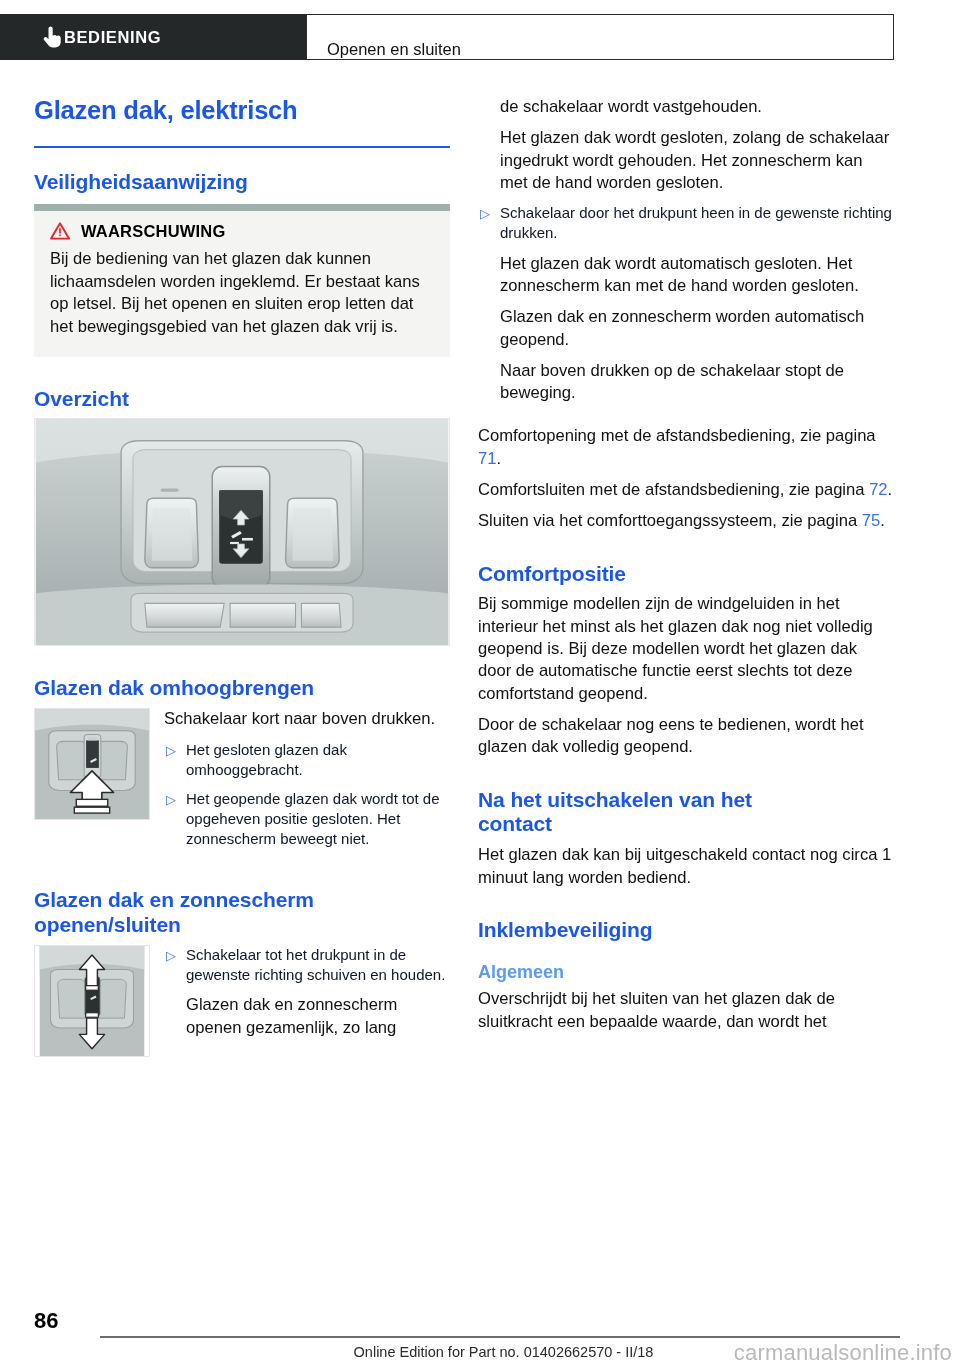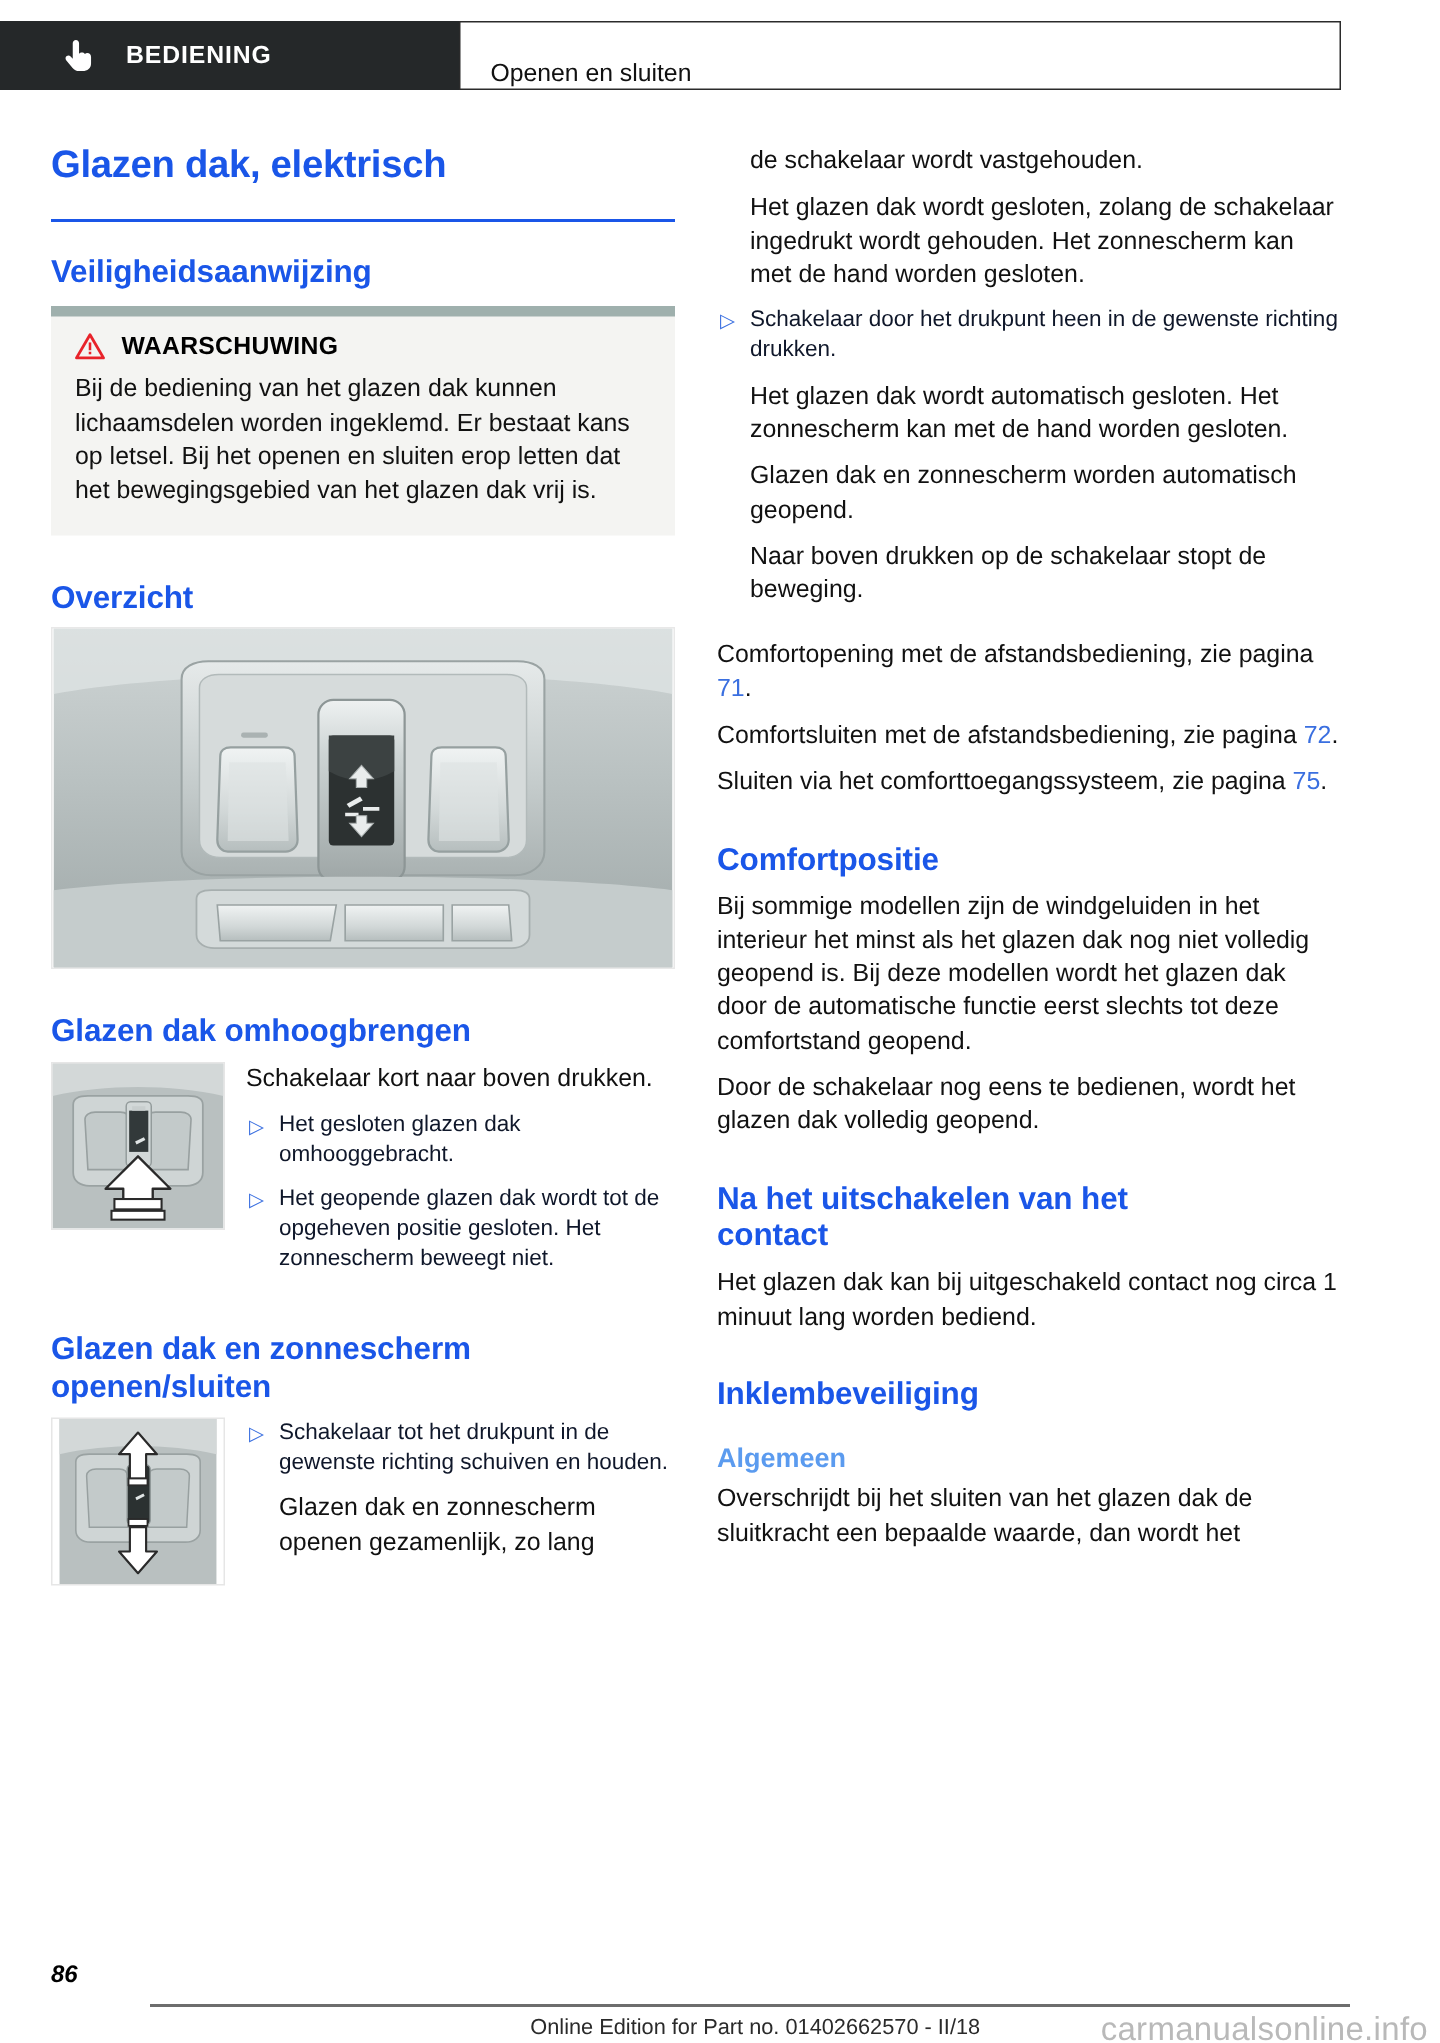--- a/index.html
+++ b/index.html
@@ -10,21 +10,21 @@
     color: #000;
     overflow: hidden;
   }
   .page { position: relative; width: 960px; height: 1362px; }
 
   
   .header { position: absolute; top: 14px; left: 0; width: 960px; height: 46px; }
   .header-tab-dark {
     position: absolute; left: 0; top: 0; width: 347px; height: 46px;
     background: #252829;
-    display: flex; align-items: center; padding-left: 42px; gap: 22px;
+    display: flex; align-items: center; padding-left: 42px; gap: 2px;
   }
   .hand-icon { width: 20px; height: 22px; display: block; flex: none; }
   .header-dark-label {
     color: #ffffff; font-size: 16.5px; font-weight: bold;
     letter-spacing: 0.6px;
   }
   .header-tab-light {
     position: absolute; left: 306px; top: 0; width: 588px; height: 46px;
     background: #ffffff; border: 1.6px solid #2b2b2b;
     display: flex; align-items: flex-end; padding-left: 20px;
@@ -94,21 +94,21 @@
   .fig-thumb { width: 116px; height: 112px; flex: none; border: 1px solid #e6e6e6; }
   .fig-col { flex: 1; }
 
   
   .fig-big { width: 416px; height: 228px; border: 1px solid #e8e8e8; display: block; }
 
   
   .footer { position: absolute; left: 0; top: 1288px; width: 960px; height: 74px; }
   .footer-pageno {
     position: absolute; left: 34px; top: 20px;
-    font-size: 16px; font-weight: bold; color: #000; font-style: italic;
+    font-size: 22px; font-weight: bold; color: #000;
   }
   .footer-rule {
     position: absolute; left: 100px; top: 48px; width: 800px; height: 2.4px;
     background: #6d6d6d;
   }
   .footer-note {
     position: absolute; left: 0; top: 56px; width: 960px; text-align: center;
     font-size: 14.5px; color: #2a2a2a; padding-left: 47px;
   }
   .footer-watermark {

